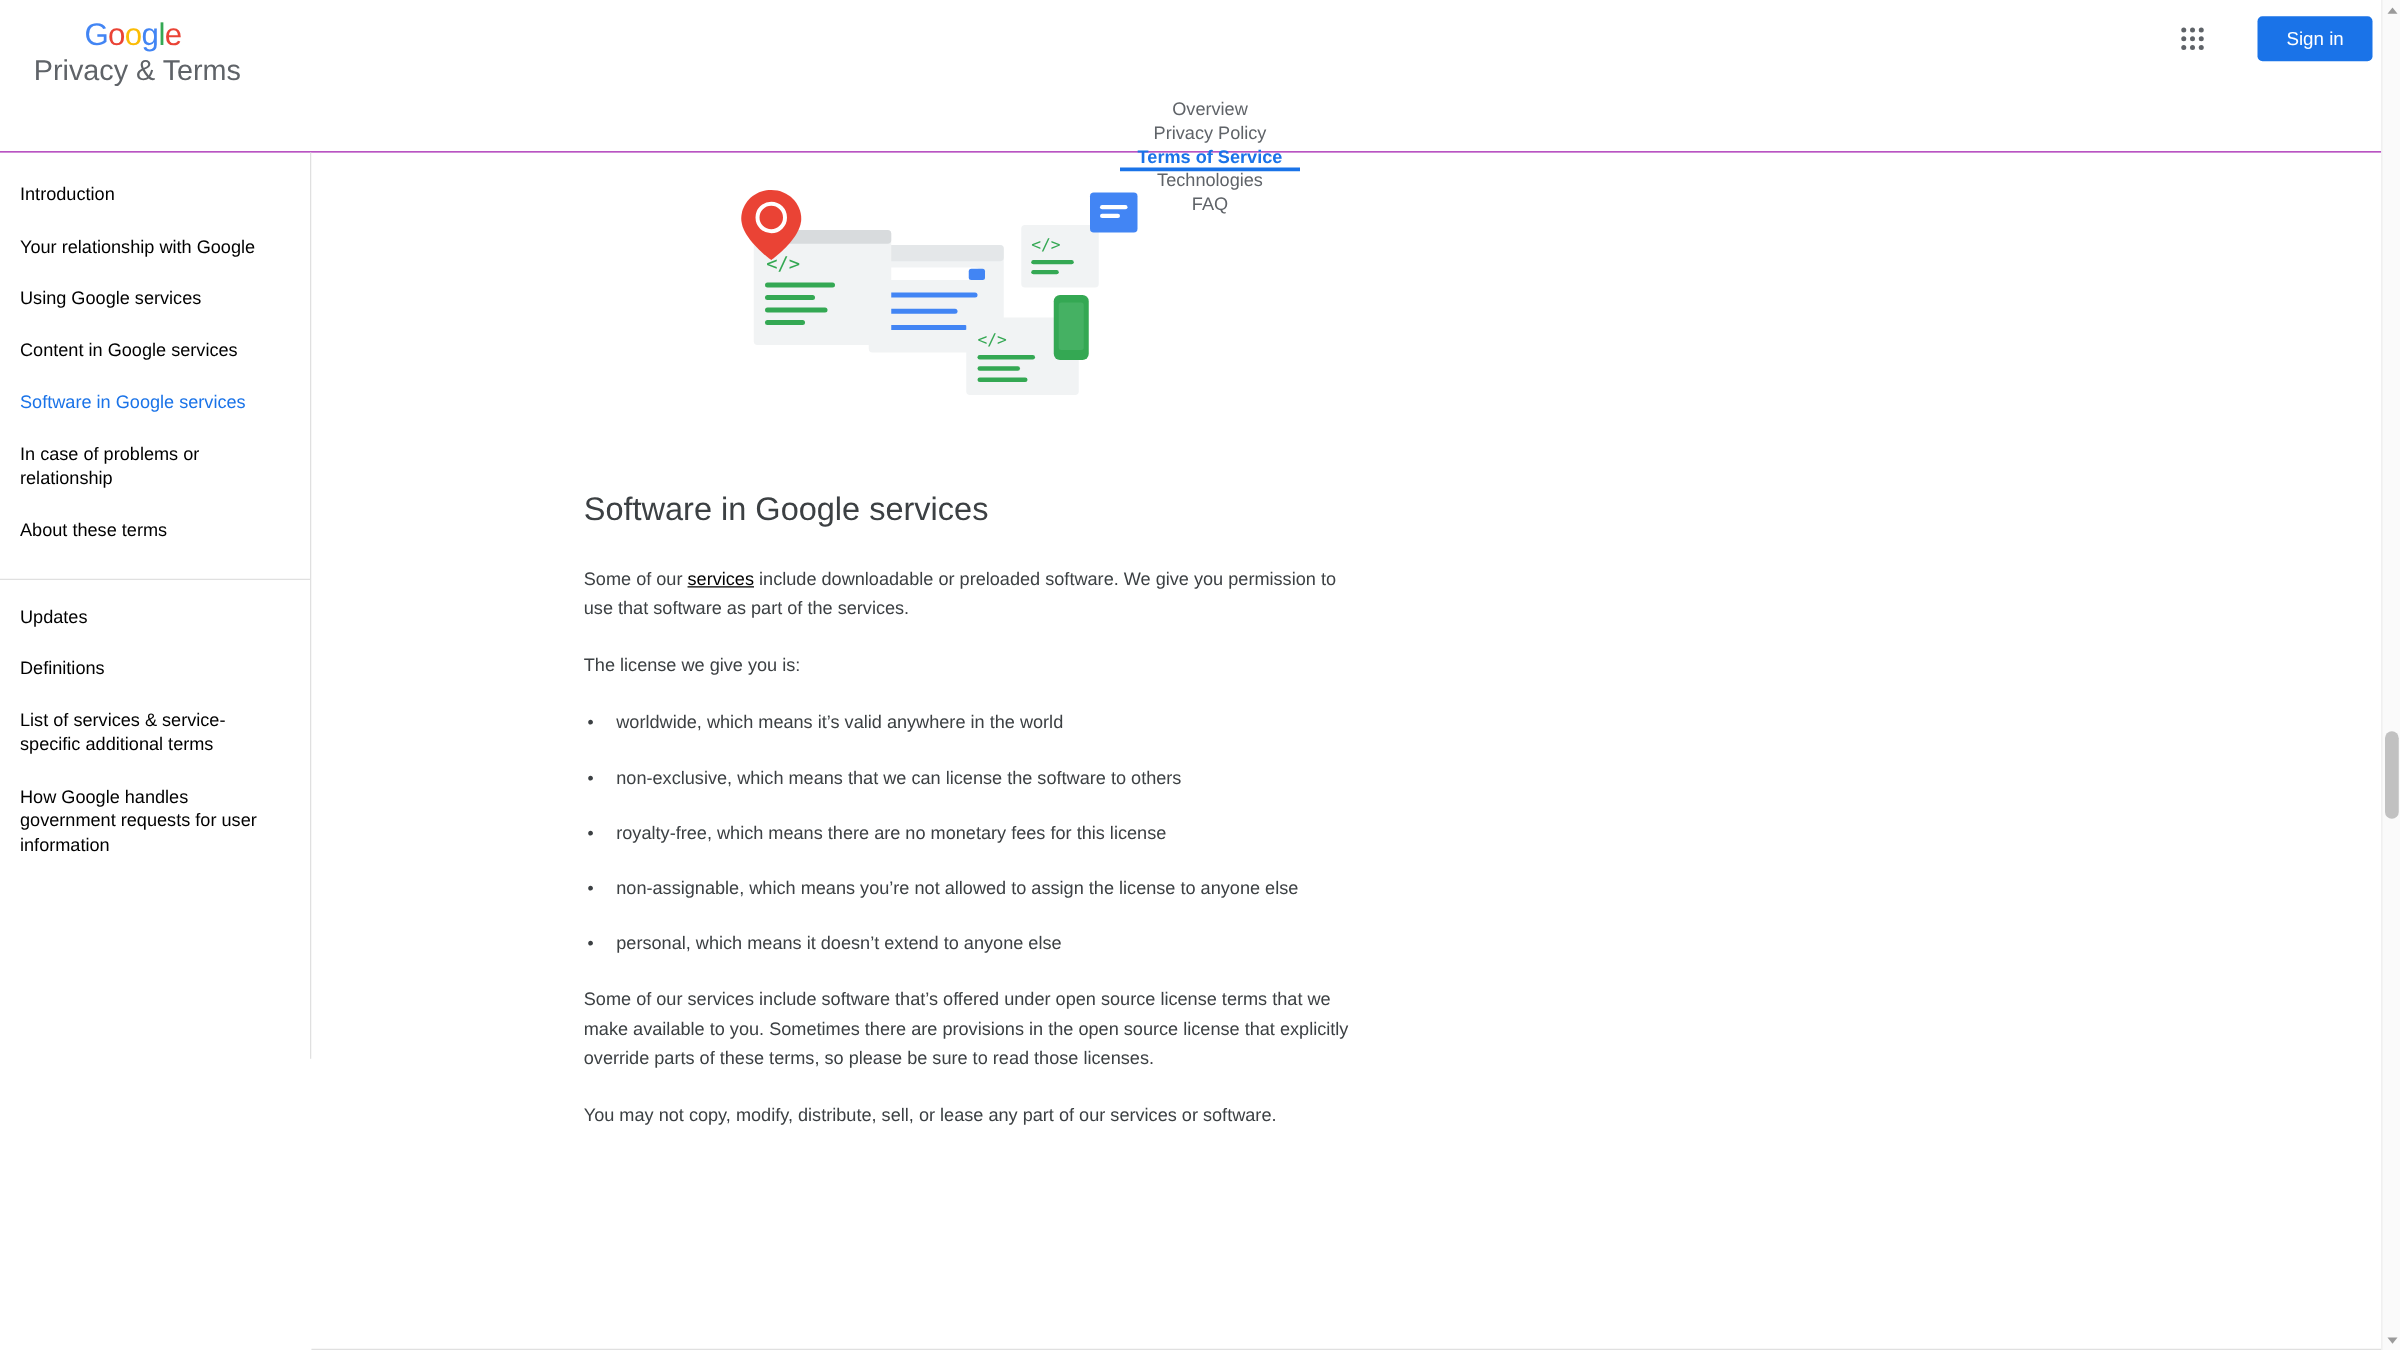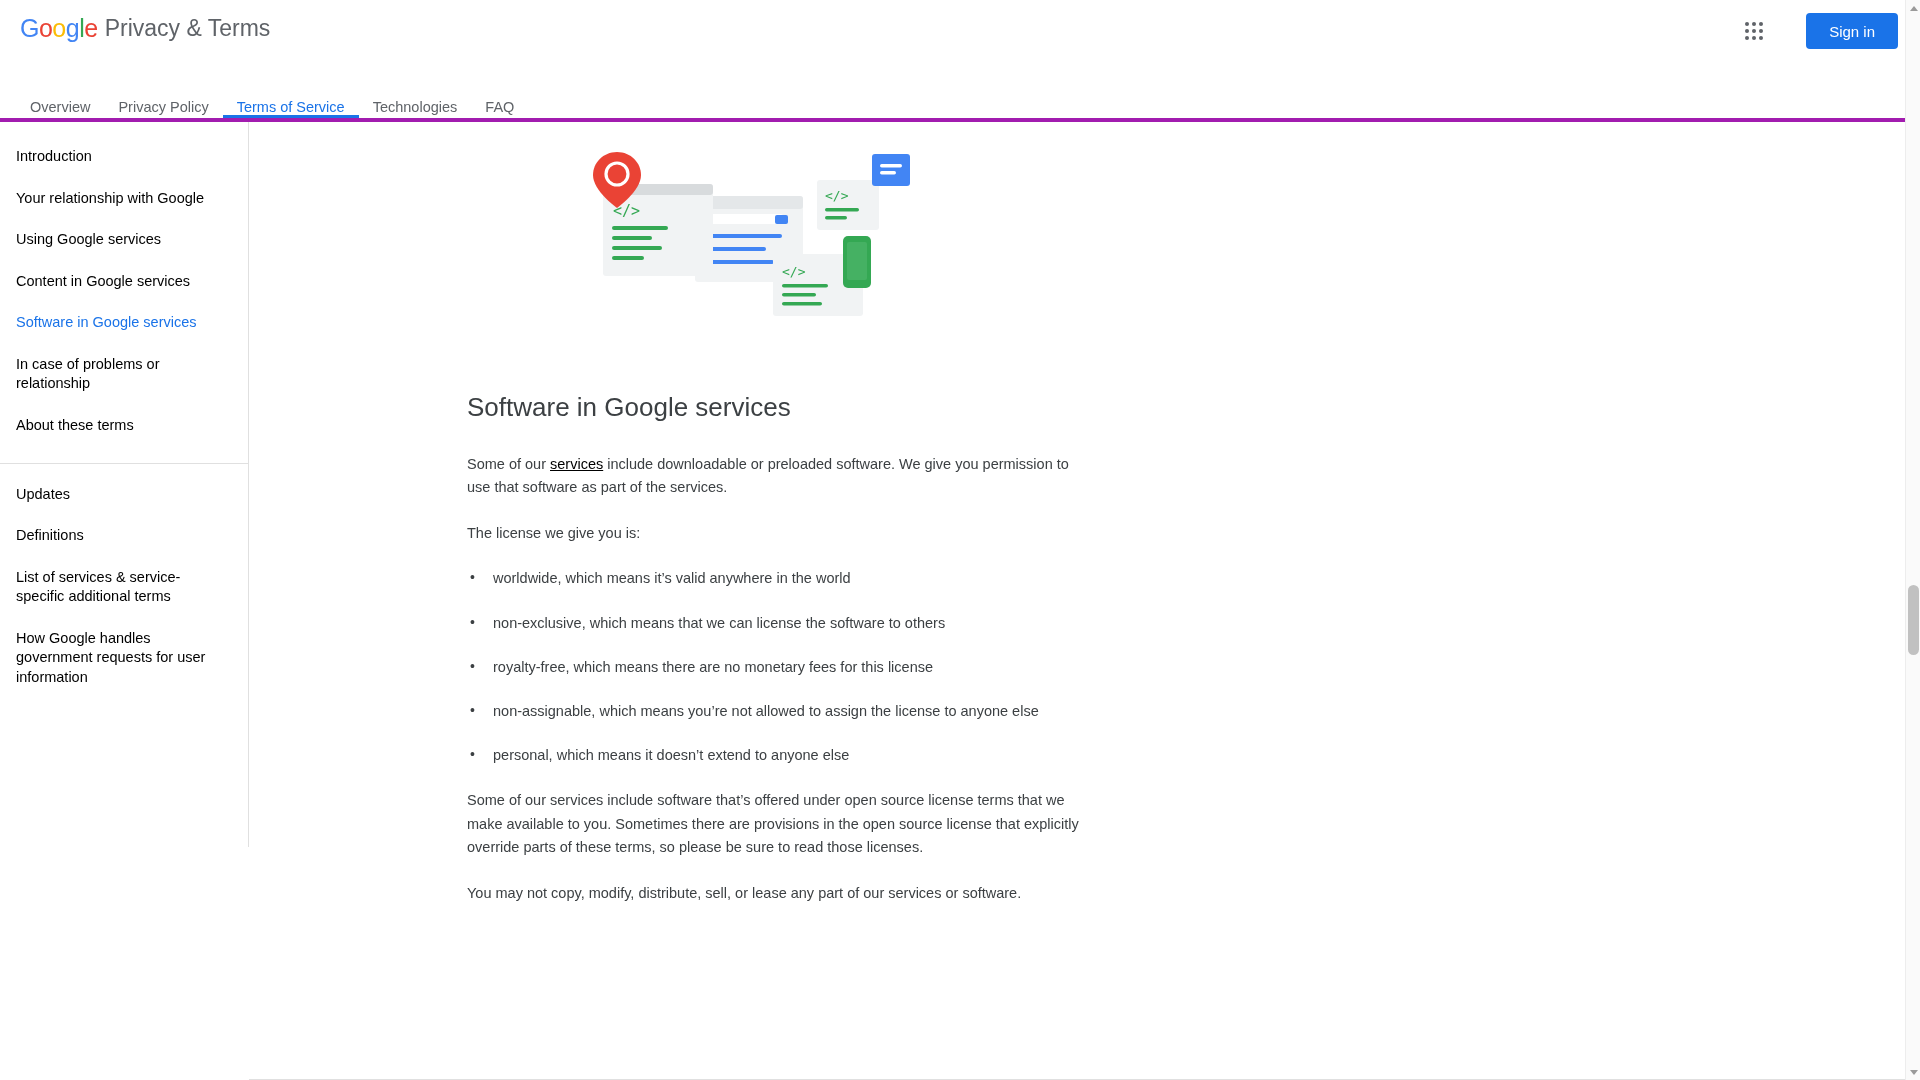--- a/index.html
+++ b/index.html
@@ -14,20 +14,21 @@
   .header {
     position: relative;
     height: 80px;
     background: #fff;
   }
   .brand {
     position: absolute;
     left: 20px; top: 14px;
     display: flex; align-items: center;
     font-size: 22px;
+    flex-direction: column;
   }
   .logo { font-size: 25px; letter-spacing: -0.5px; }
   .logo .b { color: #4285F4; }
   .logo .r { color: #EA4335; }
   .logo .y { color: #FBBC05; }
   .logo .g { color: #34A853; }
   .brand-title {
     color: #5f6368;
     font-size: 23px;
     margin-left: 7px;
@@ -59,34 +60,35 @@
     padding: 0 23px;
     height: 36px;
     cursor: pointer;
     font-weight: 500;
   }
 
   
   .tabs {
     display: flex;
     padding-left: 16px;
-    border-bottom: 4px solid #a21caf;
+    border-bottom: 1px solid #a21caf;
     height: 42px;
-    align-items: flex-end;
+    align-items: center;
+    flex-direction: column;
   }
   .tab {
     display: flex; align-items: center;
     padding: 0 14px;
     font-size: 14.5px;
     color: #5f6368;
     cursor: pointer;
     border-bottom: 3px solid transparent;
     white-space: nowrap;
   }
-  .tab.active { color: #1a73e8; border-bottom-color: #1a73e8; font-weight: 400; }
+  .tab.active { color: #1a73e8; border-bottom-color: #1a73e8; font-weight: 700; }
 
   
   .body-wrap { display: flex; height: calc(1080px - 122px); }
 
   .sidebar {
     width: 249px;
     border-right: 1px solid #e0e0e0;
     padding-top: 14px;
     flex-shrink: 0;
     height: 725px;

